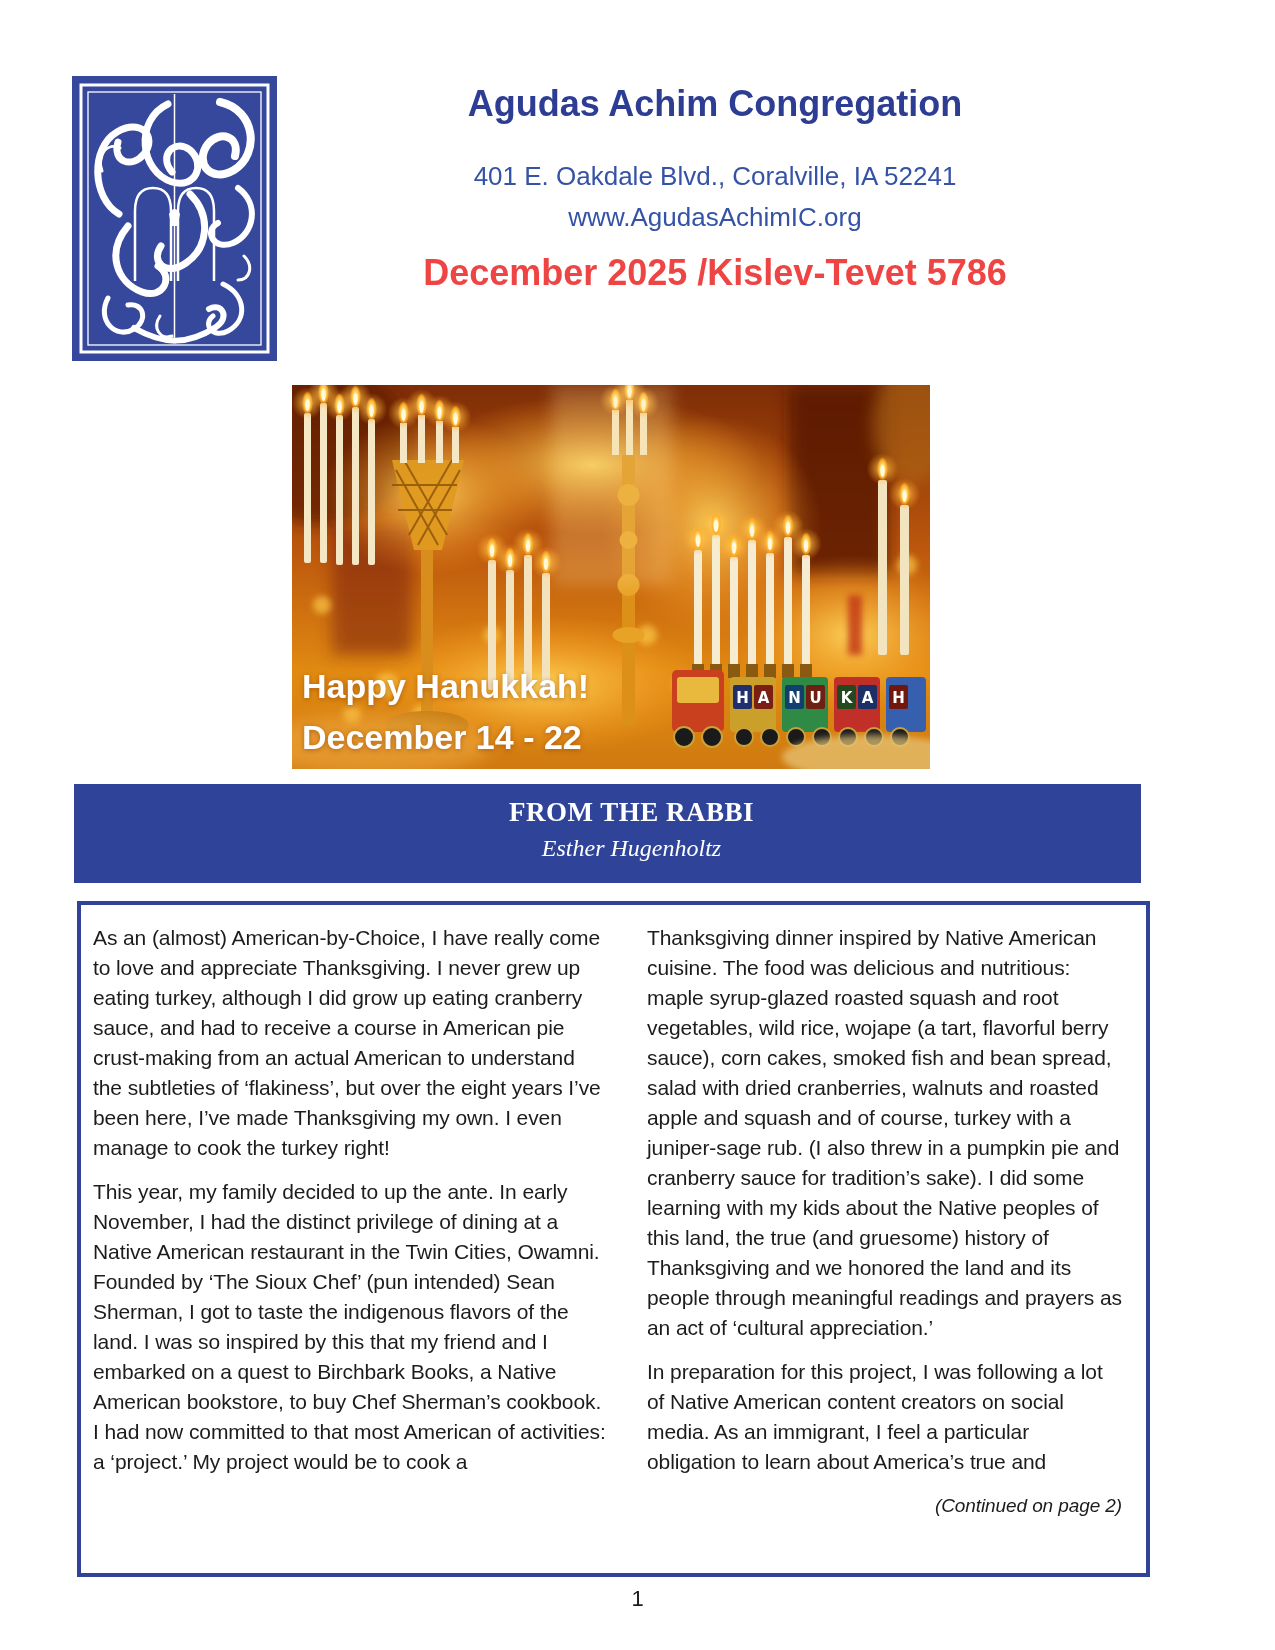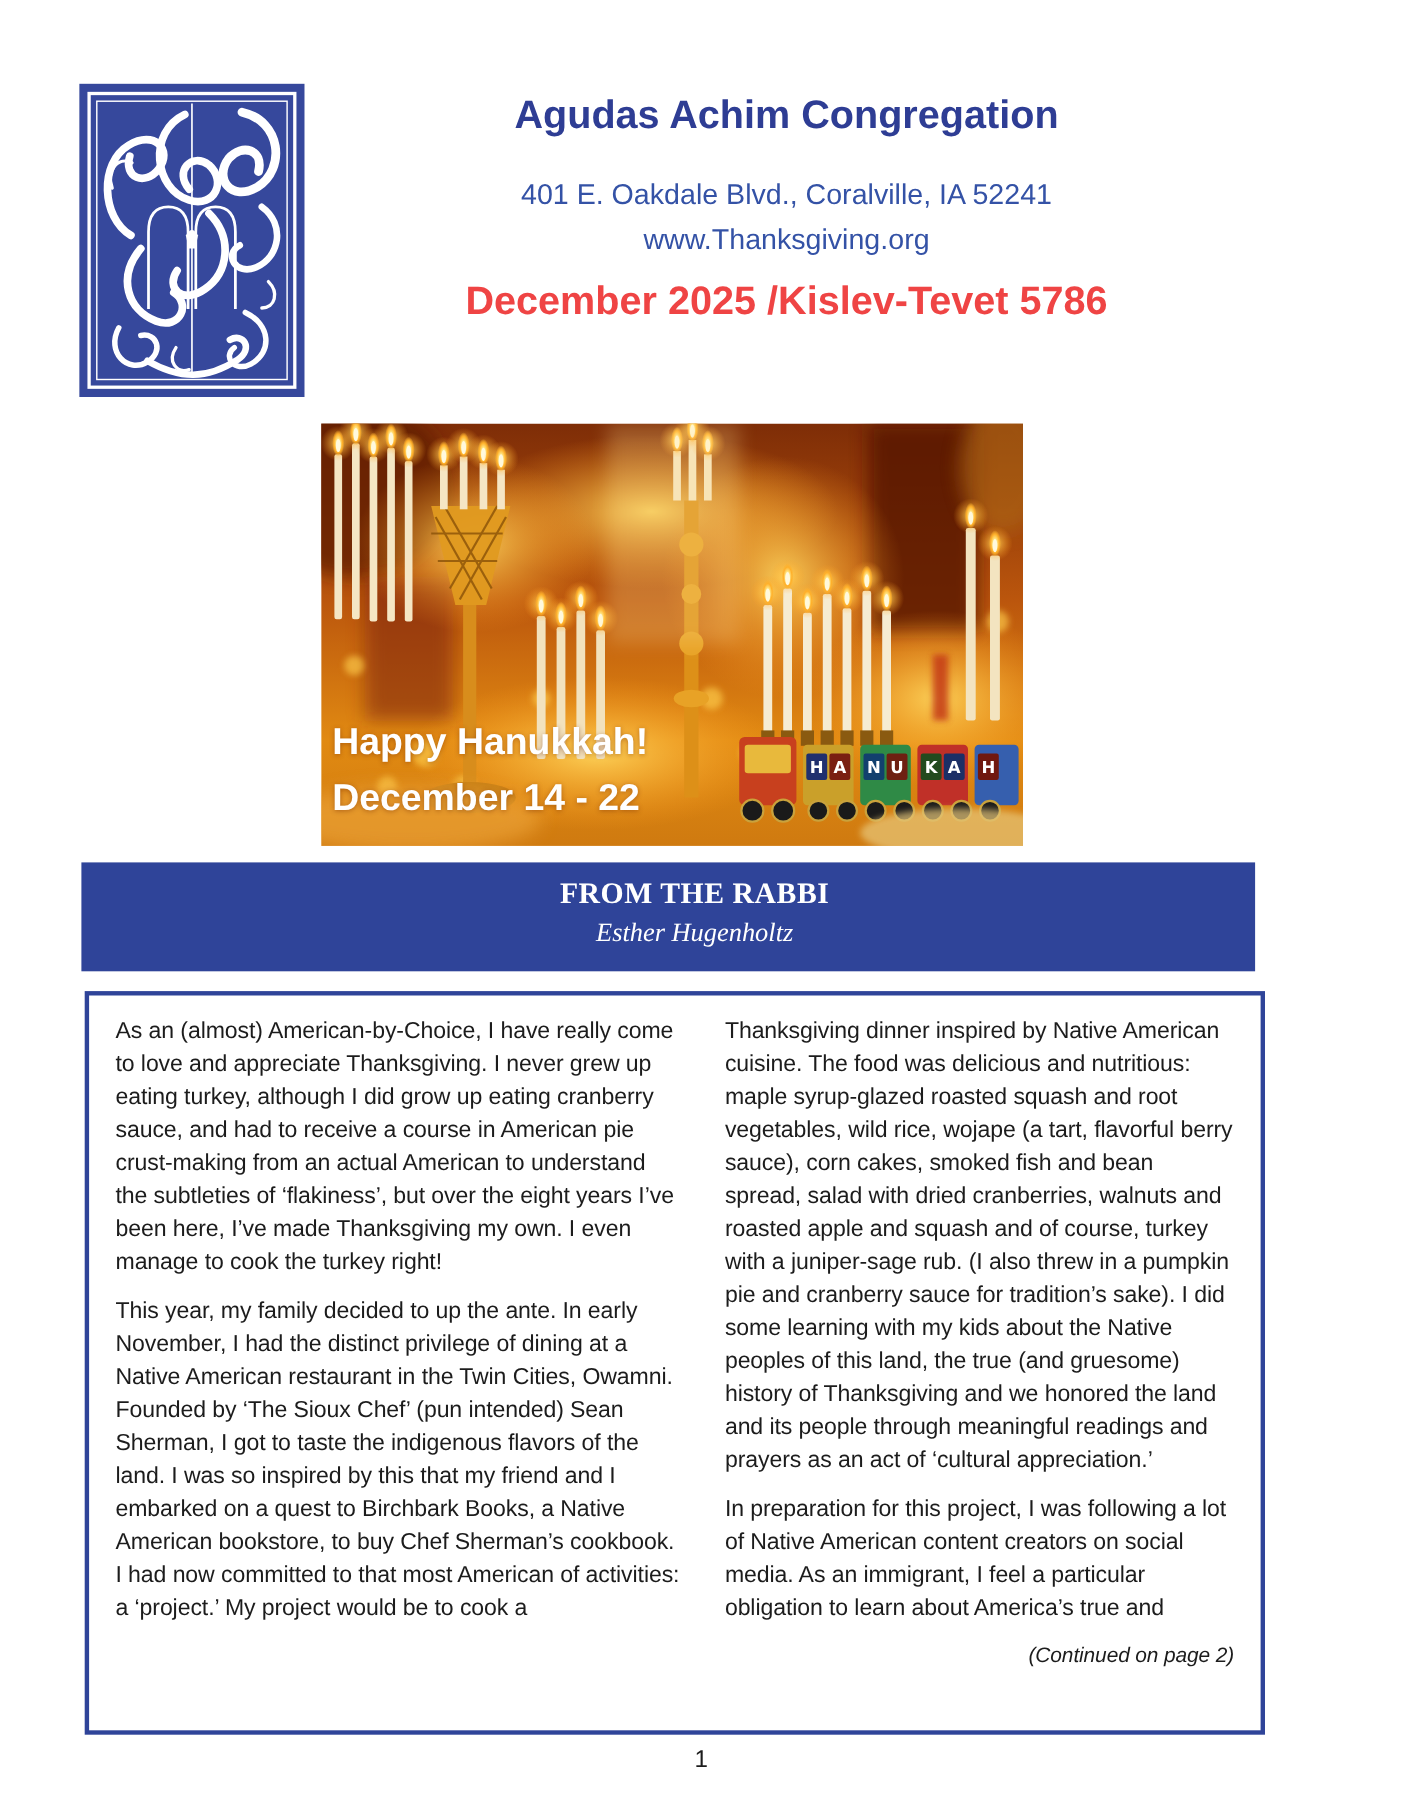--- a/index.html
+++ b/index.html
@@ -11,37 +11,37 @@
   .logo{position:absolute;left:72px;top:76px;width:205px;height:285px;}
   .logo svg{display:block;width:100%;height:100%;}
   .header-text{position:absolute;left:282px;top:84px;width:866px;text-align:center;}
   .title{margin:0;font-size:36px;font-weight:bold;color:#2E3D94;line-height:1.1;}
   .contact{margin-top:32px;font-size:26px;line-height:41px;color:#3452A6;}
   .issue{margin:14px 0 0;font-size:36px;font-weight:bold;color:#ef4444;}
   
   .photo{position:absolute;left:292px;top:385px;width:638px;height:384px;margin:0;}
   .photo>svg{display:block;width:100%;height:100%;}
   .overlay{
-    position:absolute;left:10px;top:264px;color:#fff;font-weight:bold;
+    position:absolute;left:10px;top:276px;color:#fff;font-weight:bold;
     font-size:34px;line-height:51px;white-space:nowrap;
     text-shadow:0 1px 5px rgba(110,35,0,.45);
   }
   
   .banner{
     position:absolute;left:74px;top:784px;width:1067px;height:99px;
     background:#2F4499;color:#fff;text-align:center;
     font-family:"Liberation Serif",serif;box-sizing:border-box;padding-left:48px;
   }
   .banner-title{margin-top:13px;font-size:27px;font-weight:bold;letter-spacing:.5px;}
   .banner-author{margin-top:7px;font-size:24px;font-weight:normal;font-style:italic;}
   
   .article-box{
     position:absolute;left:77px;top:901px;width:1073px;height:676px;
     border:4px solid #2F4499;box-sizing:border-box;background:#fff;
-    display:flex;gap:38px;padding:18px 24px 0 24px;
+    display:flex;gap:38px;padding:18px 24px 0 12px;
   }
   .col{font-size:21px;line-height:30px;color:#1C1C1C;letter-spacing:-0.1px;}
   .col-left{flex:0 0 516px;}
   .col-right{flex:1;}
   .col p{margin:0 0 14px;}
   .continued{text-align:right;font-style:italic;font-size:19px;margin-top:18px;}
   
   .page-num{position:absolute;left:0;right:0;top:1586px;text-align:center;font-size:22px;color:#1C1C1C;}
 </style>
 </head>
@@ -72,21 +72,21 @@
         <path d="M172,180 C182,190 178,204 166,204" stroke-width="3"></path>
         <path d="M88,240 C80,252 88,264 100,260" stroke-width="3"></path>
       </g>
     </svg>
   </div>
 
   <header class="header-text">
     <h1 class="title">Agudas Achim Congregation</h1>
     <div class="contact">
       <div>401 E. Oakdale Blvd., Coralville, IA 52241</div>
-      <div>www.Thanksgiving.org</div>
+      <div>www.AgudasAchimIC.org</div>
     </div>
     <h2 class="issue">December 2025 /Kislev-Tevet 5786</h2>
   </header>
 
   <figure class="photo">
     <svg viewBox="0 0 638 384" preserveAspectRatio="none" aria-hidden="true">
       <defs>
         <linearGradient id="pbg" x1="0" y1="0" x2="0" y2="1">
           <stop offset="0" stop-color="#7e2d07"></stop>
           <stop offset="0.42" stop-color="#bb560d"></stop>

